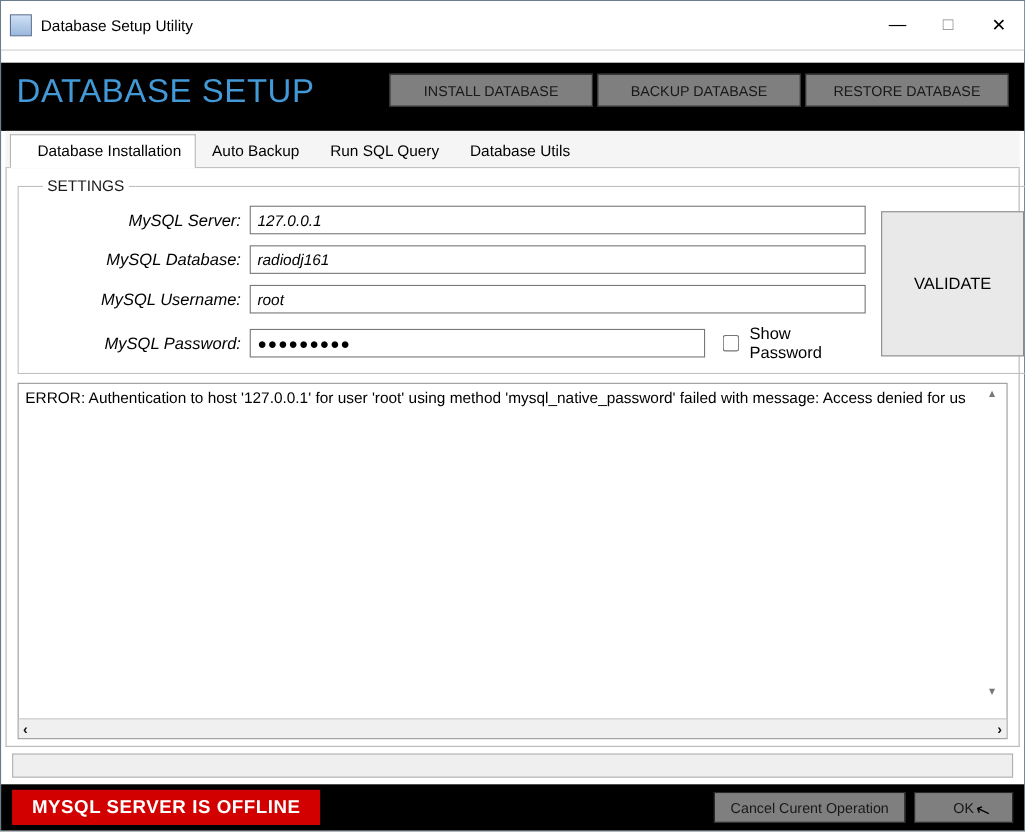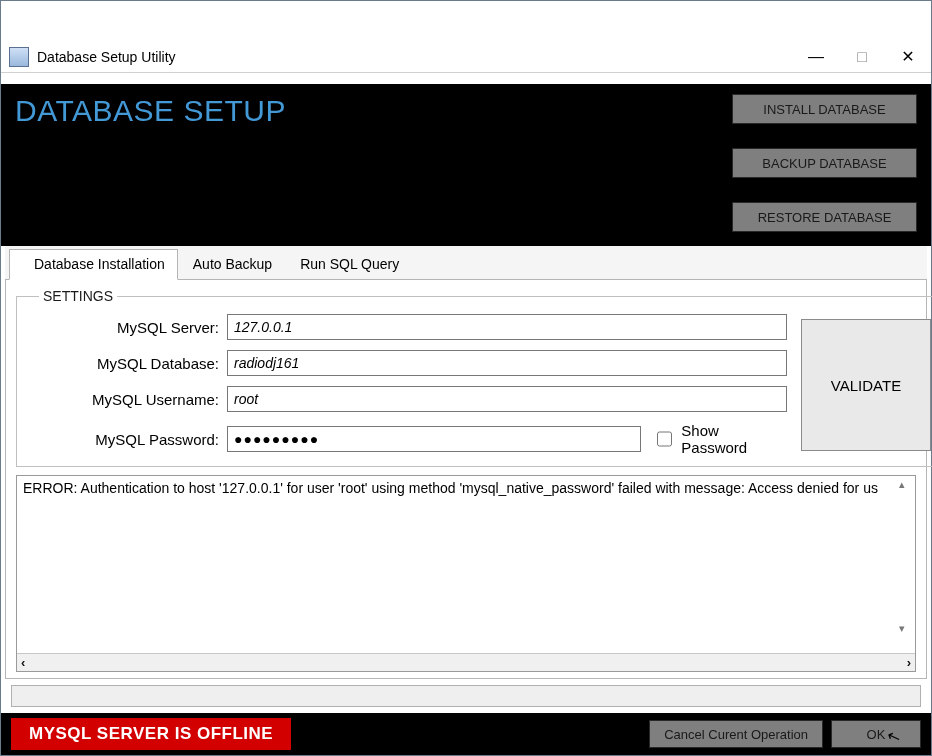--- a/index.html
+++ b/index.html
@@ -15,26 +15,25 @@
   .window {
     width: 932px;
     height: 756px;
     background: #fff;
     border: 1px solid #6a7b8c;
     display: flex;
     flex-direction: column;
   }
   
   .titlebar {
-    height: 32px;
+    height: 45px;
     background: #fff;
     display: flex;
     align-items: center;
     border-bottom: 1px solid #d0d0d0;
-    margin-top: 40px;
   }
   .titlebar .app-icon {
     width: 20px; height: 20px;
     margin: 0 8px 0 8px;
     border: 1px solid #5a7090;
     background: linear-gradient(#cfe0f5,#9ab8dd);
   }
   .titlebar .title-text { flex: 0 0 auto; font-size: 14px; }
   .titlebar .spacer { flex: 1 1 auto; }
   .titlebar .win-btn {
@@ -55,21 +54,21 @@
   .header-left { flex: 1 1 auto; }
   .header-title {
     color: #4398d6;
     font-size: 30px;
     letter-spacing: 0.5px;
     font-weight: 400;
     margin-bottom: 4px;
   }
   .header-lines { font-size: 15px; line-height: 1.45; color:#d9d9d9; }
   .header-right {
-    display:flex; flex-direction:column; gap:24px; margin-left:10px;
+    display:flex; flex-direction:row; gap:4px; margin-left:10px;
   }
   .dark-btn {
     width: 185px; height: 30px;
     background: #7f7f7f;
     border: 1px solid #282828;
     color: #191919;
     font-size: 13px;
     display:flex; align-items:center; justify-content:center;
     font-weight:400;
   }
@@ -115,21 +114,21 @@
     margin: 0 0 8px 0;
   }
   fieldset.settings legend { font-size: 14px; color:#1a1a1a; padding: 0 4px; }
   .settings-grid {
     display: grid;
     grid-template-columns: 180px 560px 1fr;
     column-gap: 8px;
     row-gap: 10px;
     align-items: center;
   }
-  .label { text-align: right; font-size: 15px; color:#000; }
+  .label { text-align: right; font-size: 15px; color:#000;font-style:italic; }
   .txt {
     height: 26px;
     border: 1px solid #777;
     padding: 0 6px;
     font-size: 14px;
     outline: none;
     width: 100%;
     font-style: italic;
   }
   .validate-cell {
@@ -244,20 +243,21 @@
       <div class="dark-btn">INSTALL DATABASE</div>
       <div class="dark-btn">BACKUP DATABASE</div>
       <div class="dark-btn">RESTORE DATABASE</div>
     </div>
   </div>
 
   <div class="tabs-row">
     <div class="tab active">Database Installation</div>
     <div class="tab">Auto Backup</div>
     <div class="tab">Run SQL Query</div>
+    <div class="tab">Database Utils</div>
   </div>
 
   <div class="tab-content">
 
     <fieldset class="settings">
       <legend>SETTINGS</legend>
       <div class="settings-grid">
 
         <div class="label">MySQL Server:</div>
         <input class="txt" type="text" value="127.0.0.1" style="">

